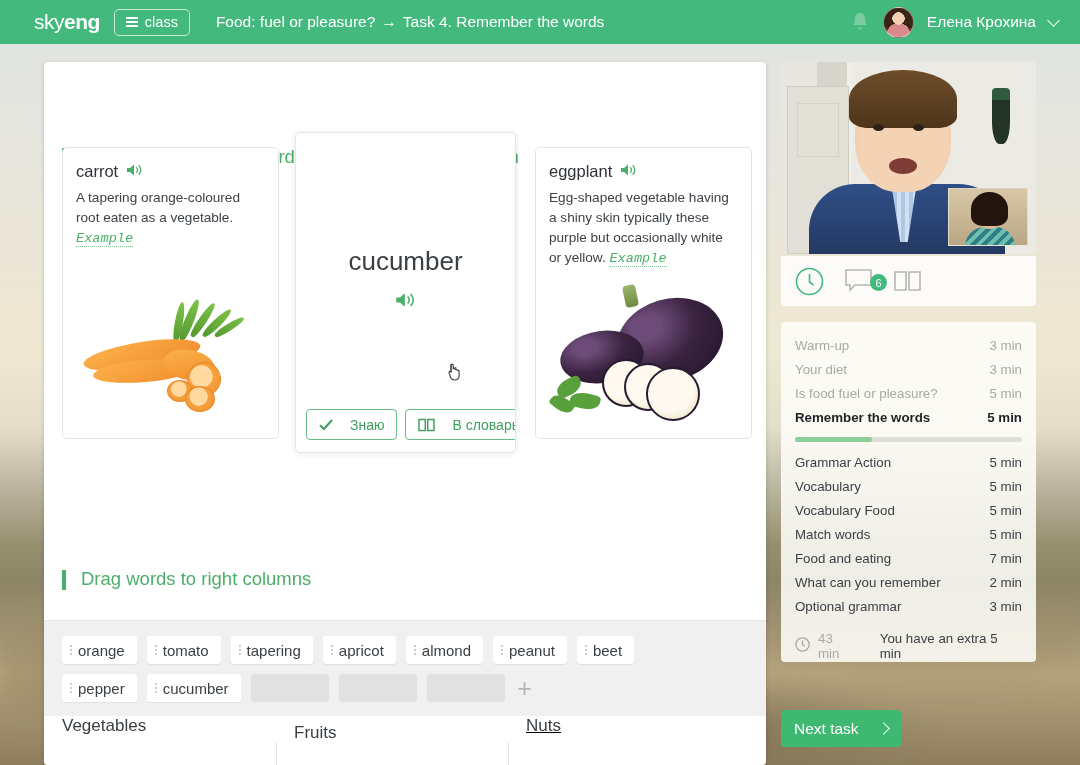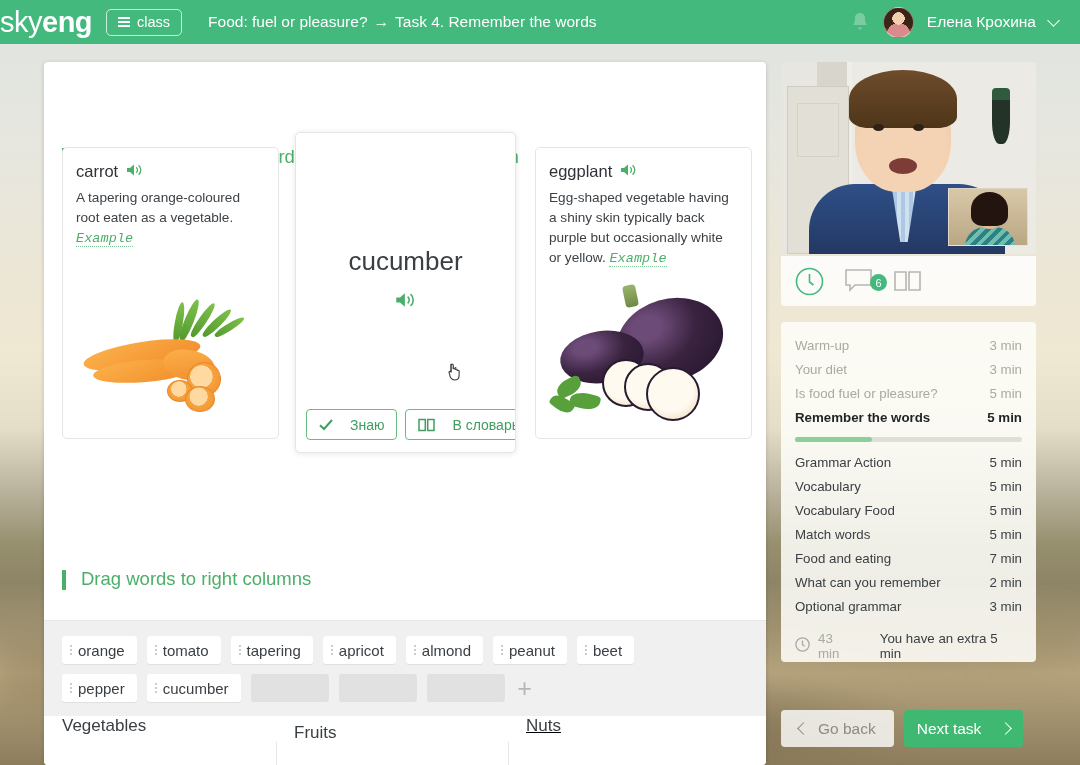--- a/index.html
+++ b/index.html
@@ -47,22 +47,23 @@
   #topbar {
     position: absolute;
     top: 0; left: 0;
     width: 1080px; height: 44px;
     background: #43b97e;
     display: flex;
     align-items: center;
     z-index: 50;
   }
   .logo {
+    margin-left: 34px;
     color: #fff;
-    font-size: 29px;
+    font-size: 21px;
     letter-spacing: -.5px;
     font-weight: 300;
     user-select: none;
   }
   .logo b { font-weight: 700; }
   .class-btn {
     margin-left: 14px;
     border: 1px solid rgba(255,255,255,.72);
     border-radius: 5px;
     height: 27px;
@@ -533,21 +534,21 @@
         <span class="cw-word">eggplant</span>
         <span>
           <svg width="17" height="14" viewBox="0 0 17 14">
               <path d="M1 5h3l4-3.4v10.8L4 9H1z" fill="#4caf69"></path>
               <path d="M10.2 4.2a3.6 3.6 0 0 1 0 5.6" stroke="#4caf69" stroke-width="1.3" fill="none"></path>
               <path d="M12.6 2.2a6.4 6.4 0 0 1 0 9.6" stroke="#4caf69" stroke-width="1.3" fill="none"></path>
             </svg>
         </span>
       </div>
       <div class="cw-def">
-        <span>Egg-shaped vegetable having a shiny skin typically back purple but occasionally white or yellow. </span><span class="ex">Example</span>
+        <span>Egg-shaped vegetable having a shiny skin typically these purple but occasionally white or yellow. </span><span class="ex">Example</span>
       </div>
       <div class="card-img egg-img">
         <div class="eggstem" style="left:88px;top:2px;width:13px;height:22px;transform:rotate(-12deg);"></div>
         <div class="eggbody" style="left:80px;top:16px;width:108px;height:82px;transform:rotate(-16deg);"></div>
         <div class="eggbody" style="left:24px;top:48px;width:84px;height:52px;transform:rotate(-8deg);"></div>
         <div class="eggslice" style="left:66px;top:76px;width:48px;height:48px;"></div>
         <div class="eggslice" style="left:88px;top:80px;width:48px;height:48px;"></div>
         <div class="eggslice" style="left:110px;top:84px;width:54px;height:54px;"></div>
         <div class="parsley" style="left:20px;top:96px;width:26px;height:16px;transform:rotate(-24deg);"></div>
         <div class="parsley" style="left:34px;top:110px;width:30px;height:16px;transform:rotate(14deg);"></div>
@@ -748,21 +749,17 @@
       <span><svg width="15" height="15" viewBox="0 0 15 15">
           <circle cx="7.5" cy="7.5" r="6.6" stroke="#a9aaa5" stroke-width="1.3" fill="none"></circle>
           <path d="M7.5 3.6v4.1l2.3 1.6" stroke="#a9aaa5" stroke-width="1.3" fill="none"></path>
         </svg></span>
       <span class="mins">43 min</span>
       <span class="extra">You have an extra 5 min</span>
     </div>
   </div>
 
 <div id="navbtns">
-  <div class="goback">
-    <span class="chev l"></span>
-    <span>Go back</span>
-  </div>
   <div class="nexttask">
     <span>Next task</span>
     <span class="chev r"></span>
   </div>
 </div>
 
 </body></html>

